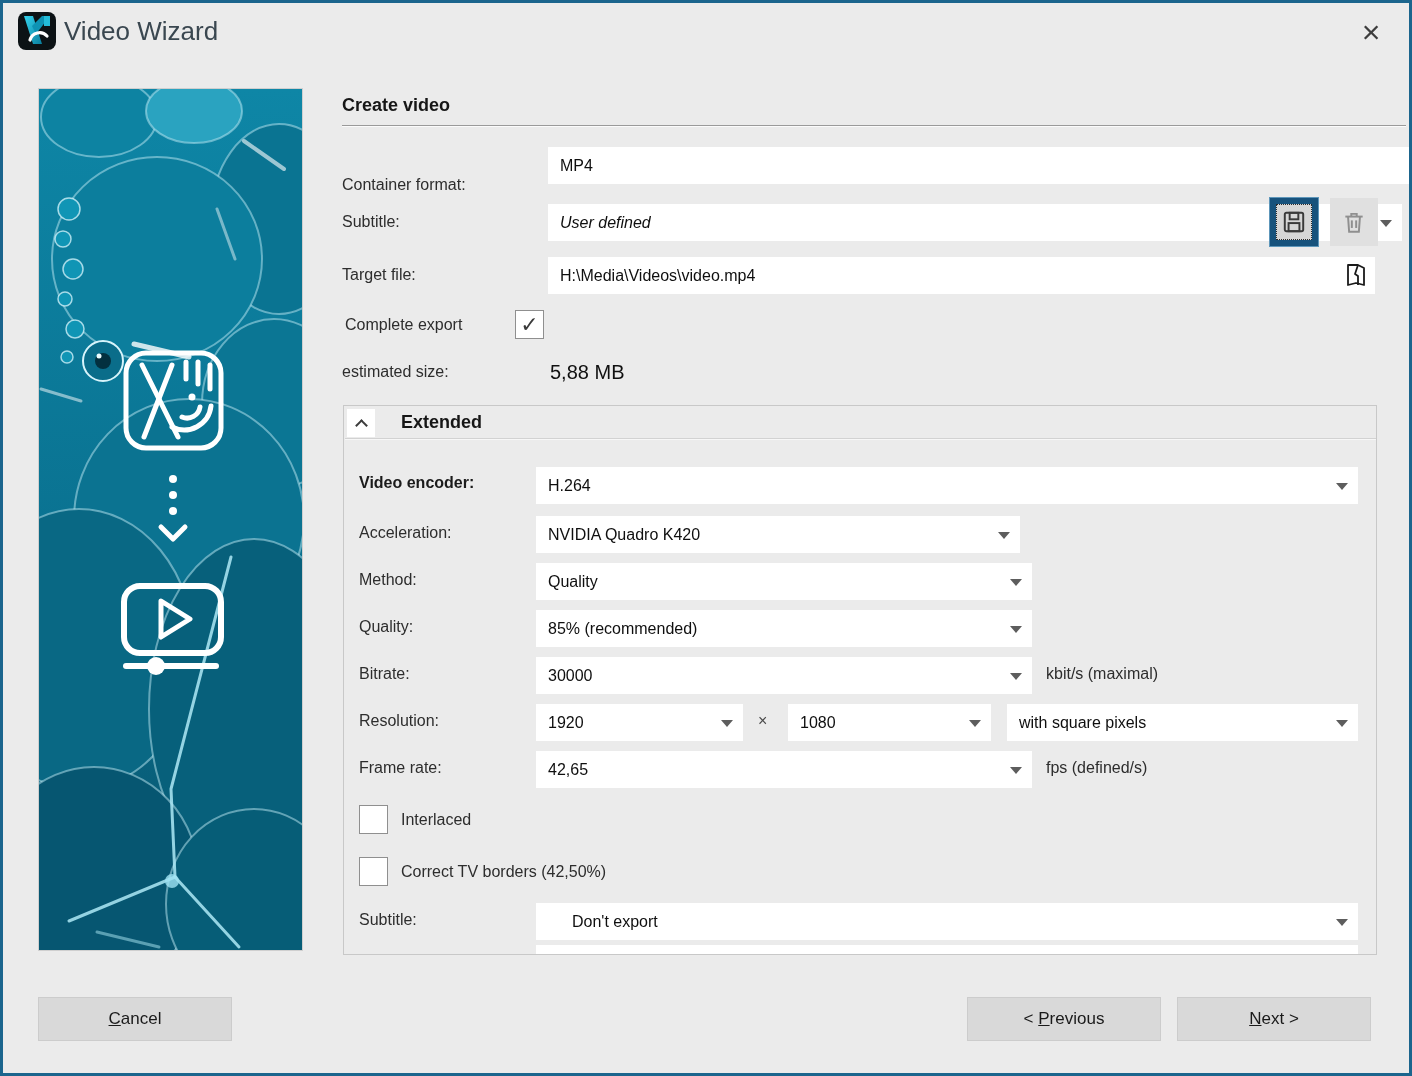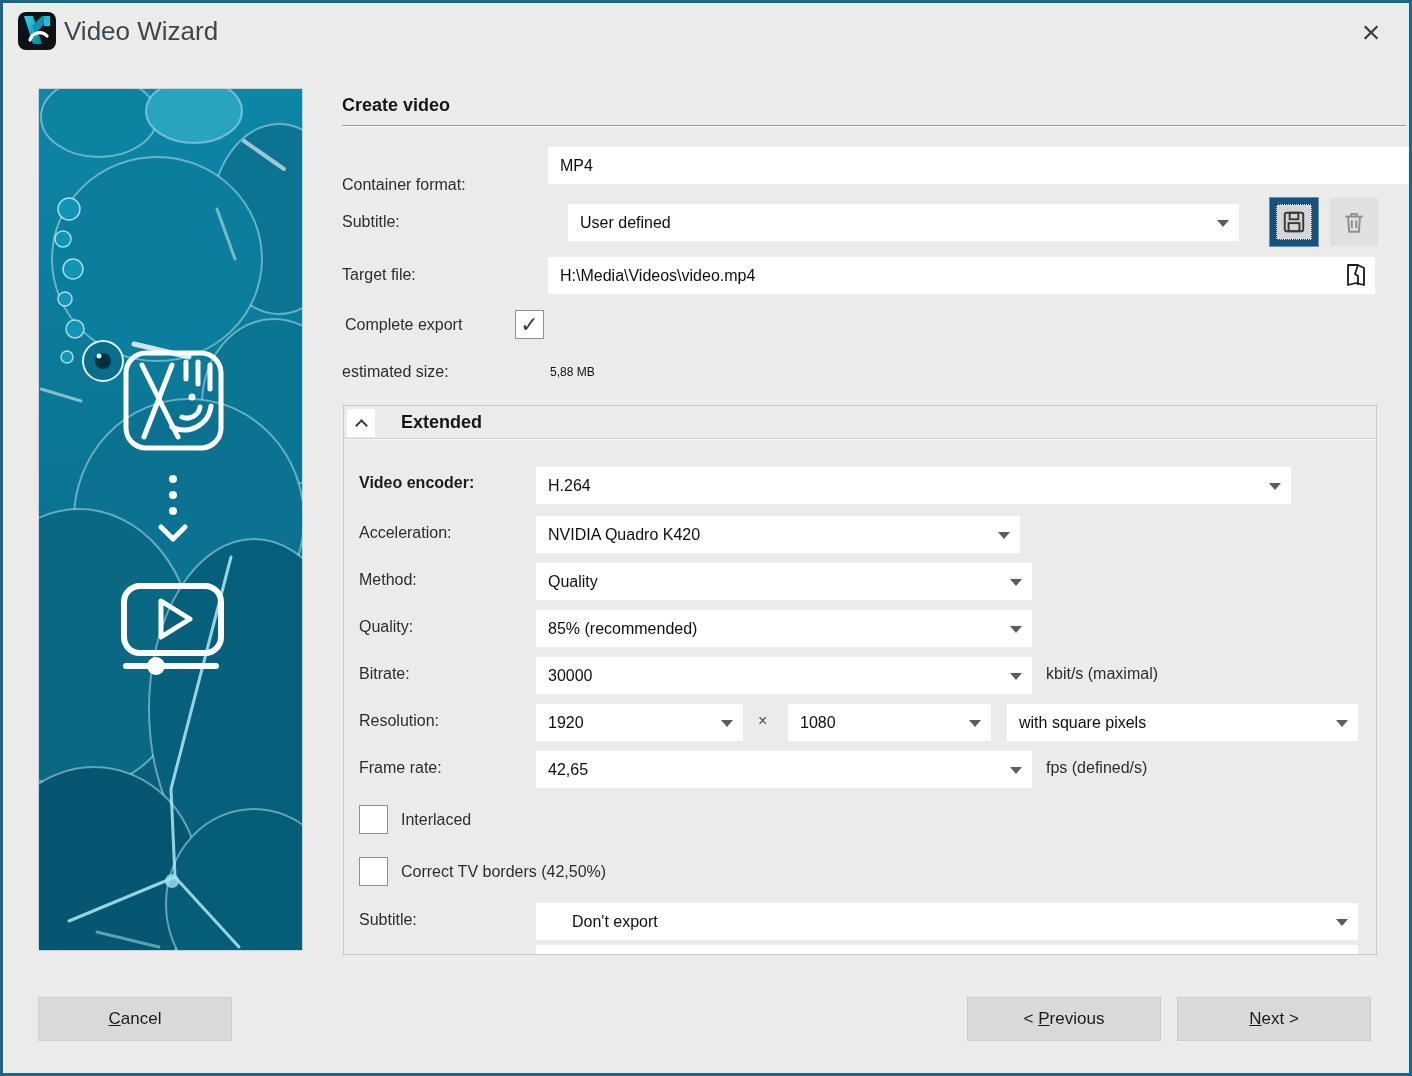--- a/index.html
+++ b/index.html
@@ -17,21 +17,21 @@
   .close-btn{position:absolute;left:1346px;top:8px;width:50px;height:48px;display:flex;
     align-items:center;justify-content:center;font-size:32px;color:#3d3d3d;cursor:default;}
 
   
   .preview{position:absolute;left:38px;top:88px;width:265px;height:863px;border:1px solid #cfcfcf;}
   .preview svg{display:block;}
 
   
   .lbl{position:absolute;font-size:16px;line-height:22px;color:#2d2d2d;white-space:nowrap;}
   .lbl.bold{font-weight:700;color:#1b1b1b;}
-  .val{position:absolute;font-size:12px;line-height:22px;color:#101010;white-space:nowrap;}
+  .val{position:absolute;font-size:20px;line-height:22px;color:#101010;white-space:nowrap;}
   .dd,.tfield{position:absolute;height:37px;background:#fff;display:flex;align-items:center;
     padding:0 30px 0 12px;font-size:16px;color:#0f0f0f;cursor:default;}
   .dd .txt,.tfield .txt{white-space:nowrap;overflow:hidden;}
   .arr{position:absolute;right:10px;top:50%;margin-top:-3px;width:0;height:0;
     border-left:6px solid transparent;border-right:6px solid transparent;border-top:7px solid #5d5d5d;}
   .checkbox{position:absolute;width:29px;height:29px;background:#fff;border:1px solid #8f8f8f;
     display:flex;align-items:center;justify-content:center;font-size:22px;line-height:22px;color:#3a3a3a;cursor:default;}
   .heading{position:absolute;font-size:18px;font-weight:700;color:#161616;white-space:nowrap;}
   .divider{position:absolute;height:0;border-top:1px solid #9a9a9a;border-bottom:1px solid #fbfbfb;}
 
@@ -161,21 +161,21 @@
   <div class="heading" style="left:342px;top:95px;">Create video</div>
   <div class="divider" style="left:342px;top:125px;width:1064px;"></div>
 
   <div class="lbl" style="left:342px;top:154px;margin-top:20px;">Container format:</div>
   <div class="dd" style="left:548px;top:147px;width:910px;">
     <span class="txt">MP4</span>
     <span class="arr"></span>
   </div>
 
   <div class="lbl" style="left:342px;top:211px;">Subtitle:</div>
-  <div class="dd" style="left:568px;top:204px;width:671px;">
+  <div class="dd" style="left:548px;top:204px;width:854px;font-style:italic;">
     <span class="txt">User defined</span>
     <span class="arr"></span>
   </div>
   <div class="save-btn">
     <div class="save-inner">
       <svg width="26" height="26" viewBox="0 0 24 24" fill="none" stroke="#3a3a3a" stroke-width="1.8">
         <rect x="3.5" y="3.5" width="17" height="17" rx="1.5"></rect>
         <rect x="8" y="3.5" width="8" height="6"></rect>
         <rect x="7" y="13" width="10" height="7.5"></rect>
       </svg>
@@ -211,21 +211,21 @@
   <div class="val" style="left:550px;top:361px;">5,88 MB</div>
 
   <div class="panel">
     <div class="collapse-btn">
       <span class="chev-up"></span>
     </div>
     <div class="heading" style="left:57px;top:6px;">Extended</div>
     <div class="panel-divider"></div>
 
     <div class="lbl bold" style="left:15px;top:66px;">Video encoder:</div>
-    <div class="dd" style="left:192px;top:61px;width:755px;">
+    <div class="dd" style="left:192px;top:61px;width:822px;">
       <span class="txt">H.264</span>
       <span class="arr"></span>
     </div>
 
     <div class="lbl" style="left:15px;top:116px;">Acceleration:</div>
     <div class="dd" style="left:192px;top:110px;width:484px;">
       <span class="txt">NVIDIA Quadro K420</span>
       <span class="arr"></span>
     </div>
 

